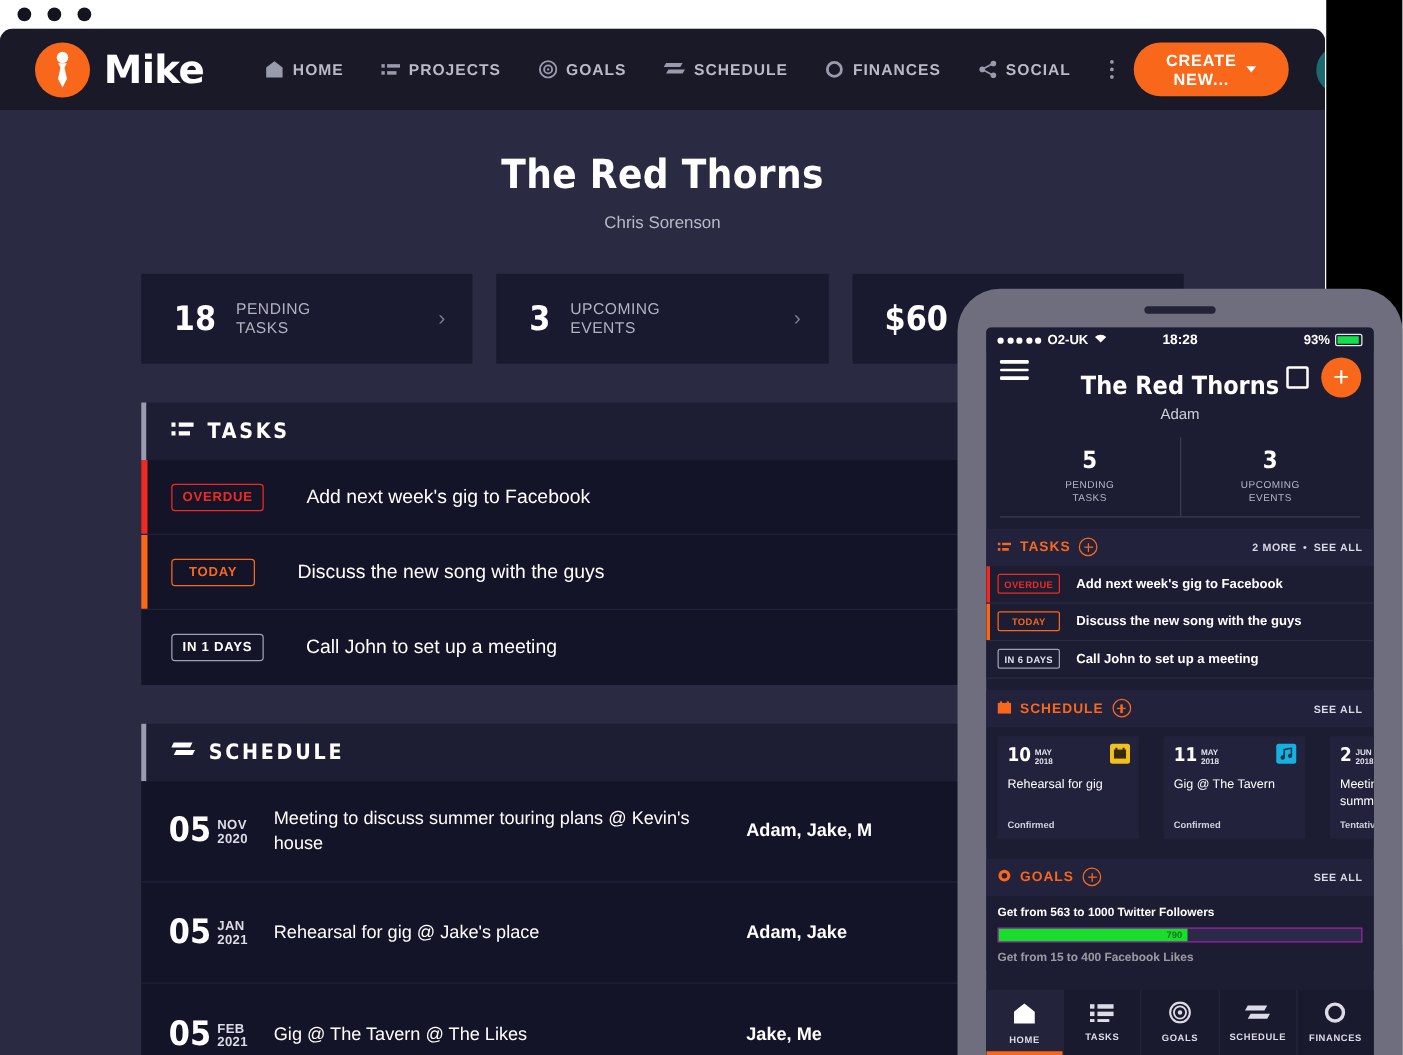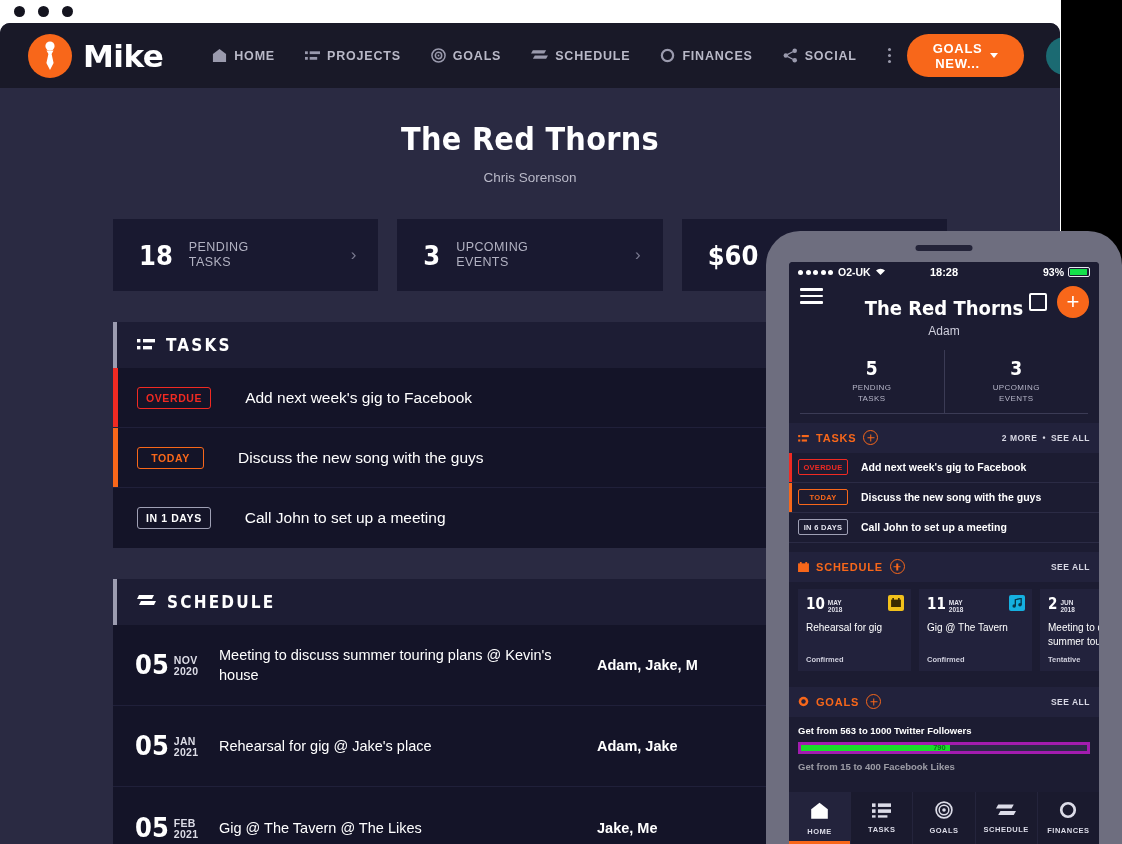--- a/index.html
+++ b/index.html
@@ -181,35 +181,35 @@
   .ph-plus::after{width:1.5px;height:7px;}
   .ph-sec-right { margin-left:auto; color:#d8d8e4; font-size:8.5px; font-weight:bold; letter-spacing:.5px; display:flex; gap:5px; align-items:center;}
 
   .ph-task { display:flex; align-items:center; height:30px; padding-left:9px;
     border-bottom:1px solid #2b2b45; position:relative; background:#1c1c32;}
   .ph-task-bar{ position:absolute;left:0;top:0;bottom:0;width:3px; }
   .ph-badge { font-size:7.5px; font-weight:bold; border:1px solid; border-radius:2px;
     padding:2.5px 4px; min-width:50px; text-align:center; letter-spacing:.3px;}
   .ph-task-text{ color:#fff; font-size:10.5px; margin-left:13px; font-weight:bold; }
 
-  .ph-cards { display:flex; gap:8px; padding:7px 0 7px 9px; background:#1c1c32;justify-content:space-between; }
+  .ph-cards { display:flex; gap:20px; padding:7px 0 7px 9px; background:#1c1c32;justify-content:space-between; }
   .ph-card { background:#22223c; width:113px; flex:none; padding:8px 8px 7px; position:relative; min-height:82px; }
   .ph-card-date { display:flex; align-items:flex-start; gap:3px; }
   .ph-card-day { color:#fff; font-size:15px; font-weight:bold; line-height:15px;
     font-family:"DejaVu Sans Condensed","Liberation Sans", sans-serif;}
   .ph-card-my { color:#e0e0ea; font-size:6.5px; line-height:7px; font-weight:bold; padding-top:2px;}
   .ph-card-icon { position:absolute; right:7px; top:6px; width:16px;height:16px;border-radius:2px;
     display:flex;align-items:center;justify-content:center;font-size:9px;}
   .ph-card-desc { color:#fff; font-size:10px; line-height:14px; margin-top:8px; }
   .ph-card-status { color:#cfcfdd; font-size:7.5px; font-weight:bold; position:absolute; bottom:7px; left:8px;}
 
   .ph-goal { padding:8px 9px 4px; background:#1c1c32; }
   .ph-goal-text { color:#fff; font-size:9.5px; font-weight:bold; }
   .ph-progress { height:12px; background:#2b2b48; margin-top:6px; position:relative;
-    border:3px solid #a21caf;}
+    border:1px solid #a21caf;}
   .ph-progress-fill { height:100%; background:#19dd2b; display:flex; align-items:center; justify-content:flex-end; }
   .ph-progress-val { color:#0a7a17; font-size:7.5px; font-weight:bold; padding-right:4px;}
 
   .ph-tabbar { position:absolute; left:0; right:0; bottom:0; height:52px; background:#1a1a2e;
     display:flex; }
   .ph-tab { flex:1; display:flex; flex-direction:column; align-items:center; justify-content:center;
     gap:5px; color:#dcdce8; font-size:7.5px; font-weight:bold; letter-spacing:.5px;
     border-right:1px solid #24243c; position:relative; cursor:pointer;}
   .ph-tab:last-child{ border-right:none; }
   .ph-tab.active { background:#23233c; }
@@ -299,21 +299,21 @@
         </div>
       </div>
 
       <div class="nav-kebab">
           <i></i>
           <i></i>
           <i></i>
         </div>
 
       <button class="create-btn">
-        <span>GOALS NEW...</span>
+        <span>CREATE NEW...</span>
         <span class="caret"></span>
       </button>
 
       <div class="avatar-wrap">
         <span class="avatar">J</span>
 
       </div>
     </div>
 
     <div class="page-head">

